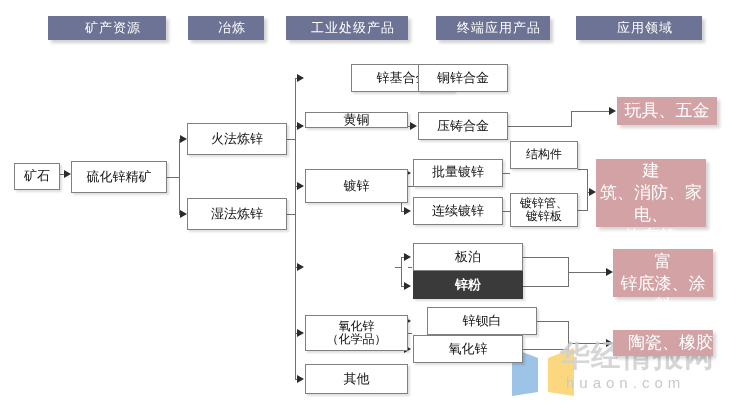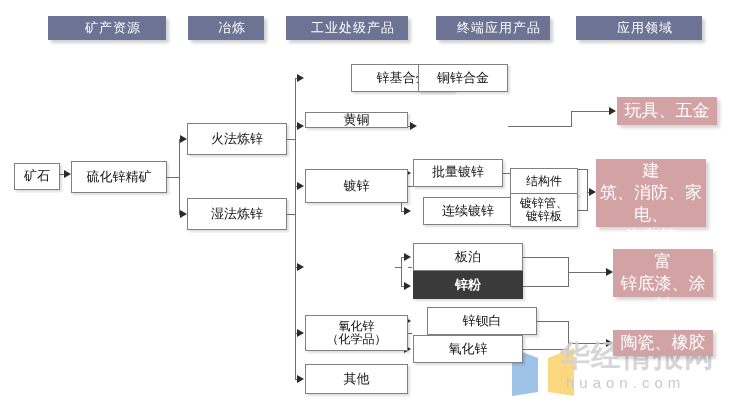--- a/index.html
+++ b/index.html
@@ -205,42 +205,43 @@
   <div class="bx" style="left:305px;top:169px;width:103px;height:34px;"><span>镀锌</span></div>
 
 
   <div class="bx sm" style="left:305px;top:315px;width:103px;height:36px;"><span>氧化锌
 （化学品）</span></div>
 
   <div class="bx" style="left:305px;top:364px;width:103px;height:30px;"><span>其他</span></div>
 
   <div class="bx" style="left:418px;top:64px;width:90px;height:28px;"><span>铜锌合金</span></div>
 
+  <div class="bx" style="left:418px;top:112px;width:90px;height:28px;"><span>压铸合金</span></div>
 
   <div class="bx" style="left:413px;top:159px;width:90px;height:28px;font-family:Liberation Mono, monospace;"><span>批量镀锌</span></div>
 
-  <div class="bx" style="left:413px;top:197px;width:90px;height:28px;margin-left:10px;"><span>连续镀锌</span></div>
+  <div class="bx" style="left:413px;top:197px;width:90px;height:28px;"><span>连续镀锌</span></div>
 
   <div class="bx" style="left:413px;top:243px;width:110px;height:28px;"><span>板泊</span></div>
 
   <div class="bx dark" style="left:413px;top:271px;width:110px;height:28px;"><span>锌粉</span></div>
 
   <div class="bx" style="left:427px;top:307px;width:110px;height:28px;"><span>锌钡白</span></div>
 
   <div class="bx" style="left:413px;top:335px;width:110px;height:28px;"><span>氧化锌</span></div>
 
-  <div class="bx sm" style="left:510px;top:168px;width:68px;height:28px;"><span>结构件</span></div>
+  <div class="bx sm" style="left:510px;top:141px;width:68px;height:28px;"><span>结构件</span></div>
 
   <div class="bx sm" style="left:510px;top:193px;width:68px;height:34px;"><span>镀锌管、
 镀锌板</span></div>
 
   <div class="bx pink" style="left:617px;top:97px;width:100px;height:28px;"><span>玩具、五金</span></div>
 
   <div class="bx pink" style="left:596px;top:159px;width:110px;height:68px;"><span>铁路、公路、建
 筑、消防、家电、
 汽车等</span></div>
 
   <div class="bx pink" style="left:613px;top:249px;width:100px;height:48px;"><span>锌锰电池、富
 锌底漆、涂料</span></div>
 
-  <div class="bx pink" style="left:613px;top:330px;width:100px;height:26px;"><span>陶瓷、橡胶</span></div>
+  <div class="bx pink" style="left:613px;top:330px;width:100px;height:26px;justify-content:flex-end;"><span>陶瓷、橡胶</span></div>
 
 </div>
 
 </body></html>

